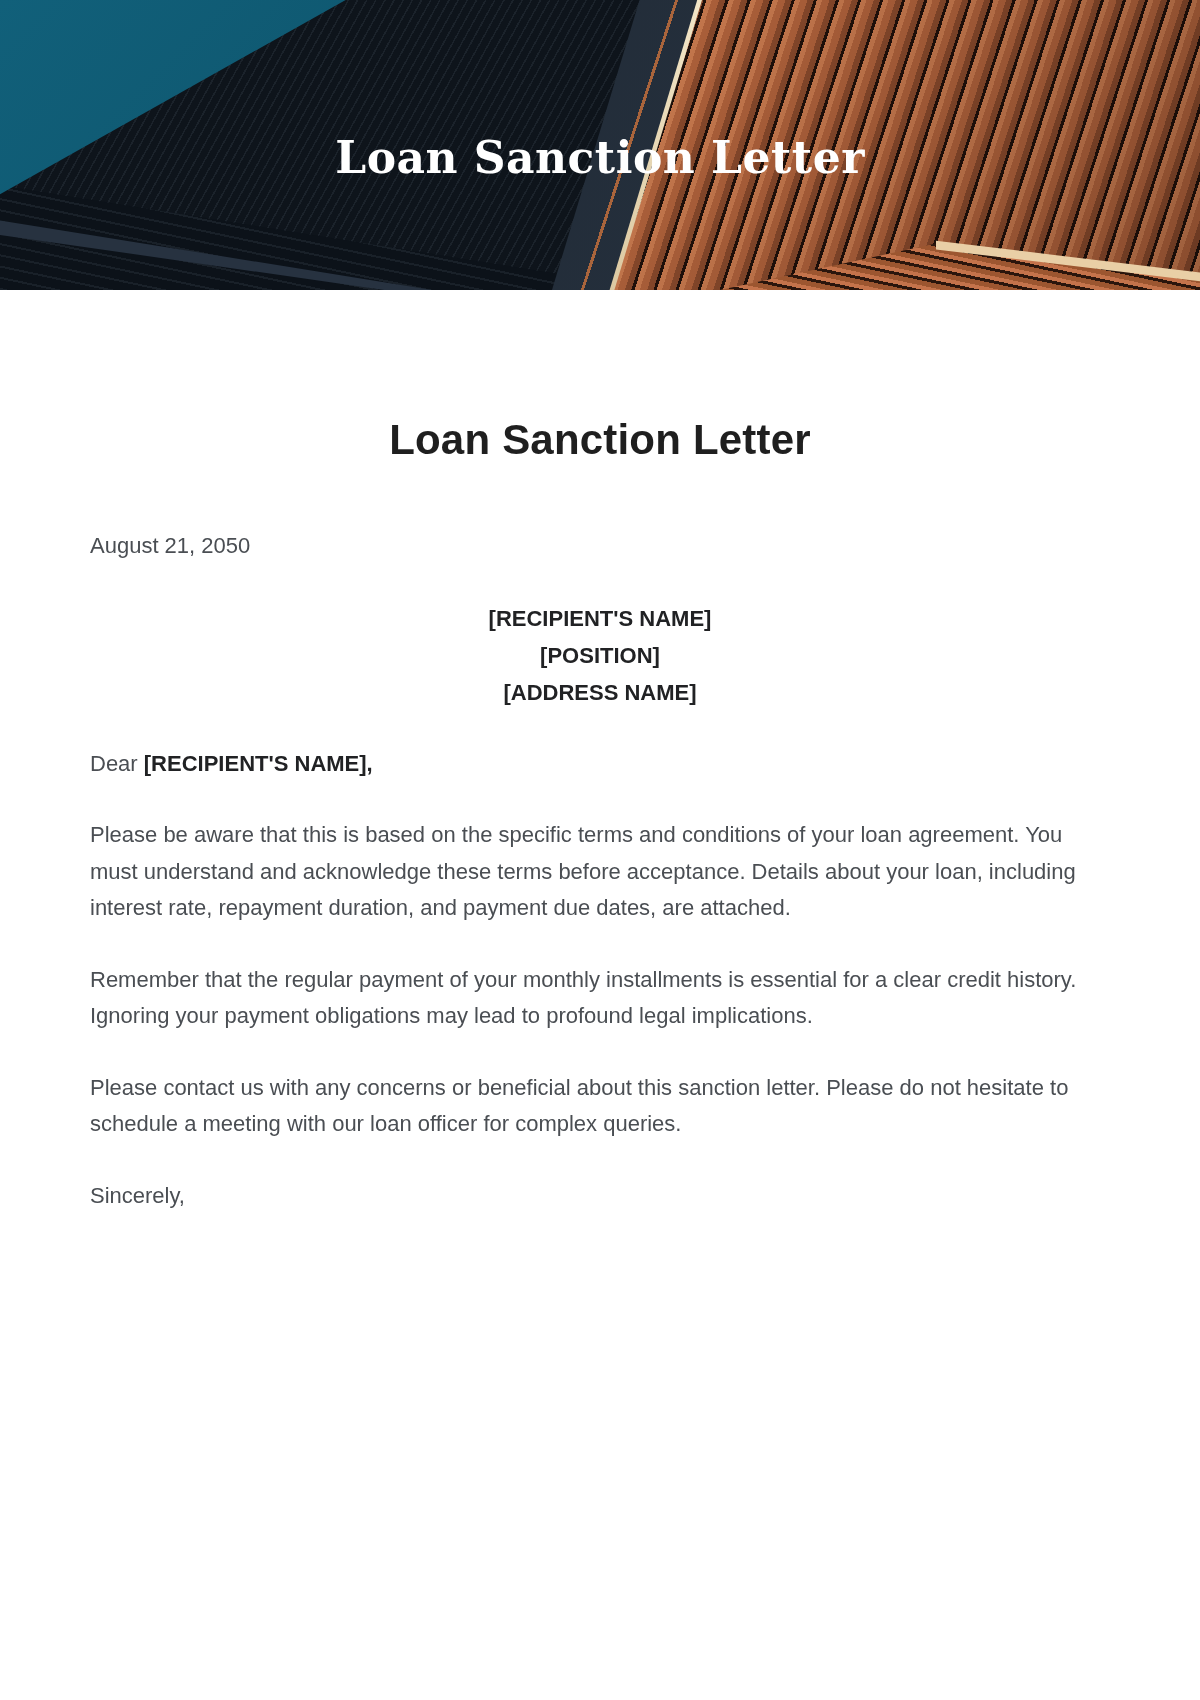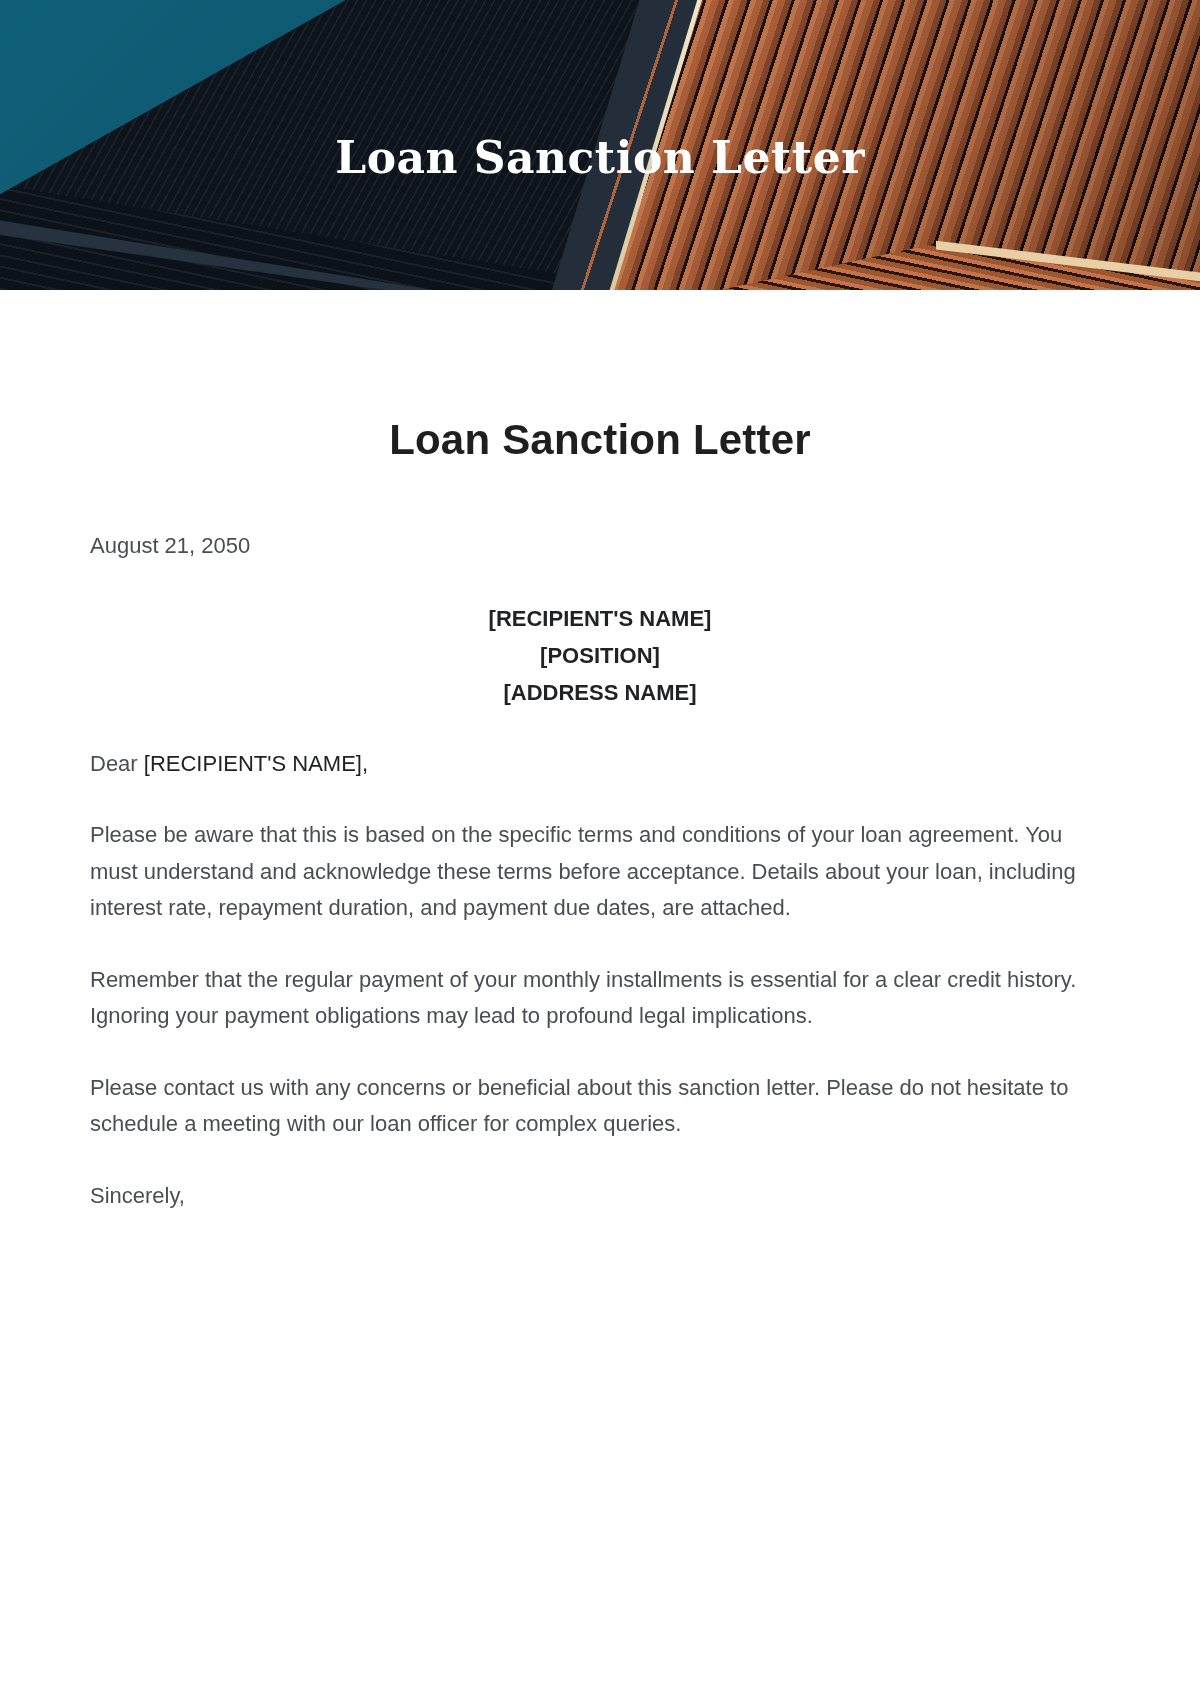--- a/index.html
+++ b/index.html
@@ -108,21 +108,21 @@
     font-size: 42px;
     line-height: 54px;
     font-weight: 700;
     color: #1f1f1f;
     letter-spacing: 0.2px;
   }
   .content p { margin: 12px 0 35px 0; }
   .date { margin-top: 61px !important; }
   .recipient p { margin: 0; font-weight: 700; color: #212224; line-height: 37px; text-align: center; }
   .recipient { margin: 0 0 35px 0; }
-  .bold-dark { font-weight: 400; color: #212224; }
+  .bold-dark { font-weight: 700; color: #212224; }
   .signature { font-weight: 400; color: #ef4444; }
 
   
   .footer {
     margin-top: 38px;
     text-align: center;
     font-size: 22px;
     line-height: 30px;
   }
   .footer a {

